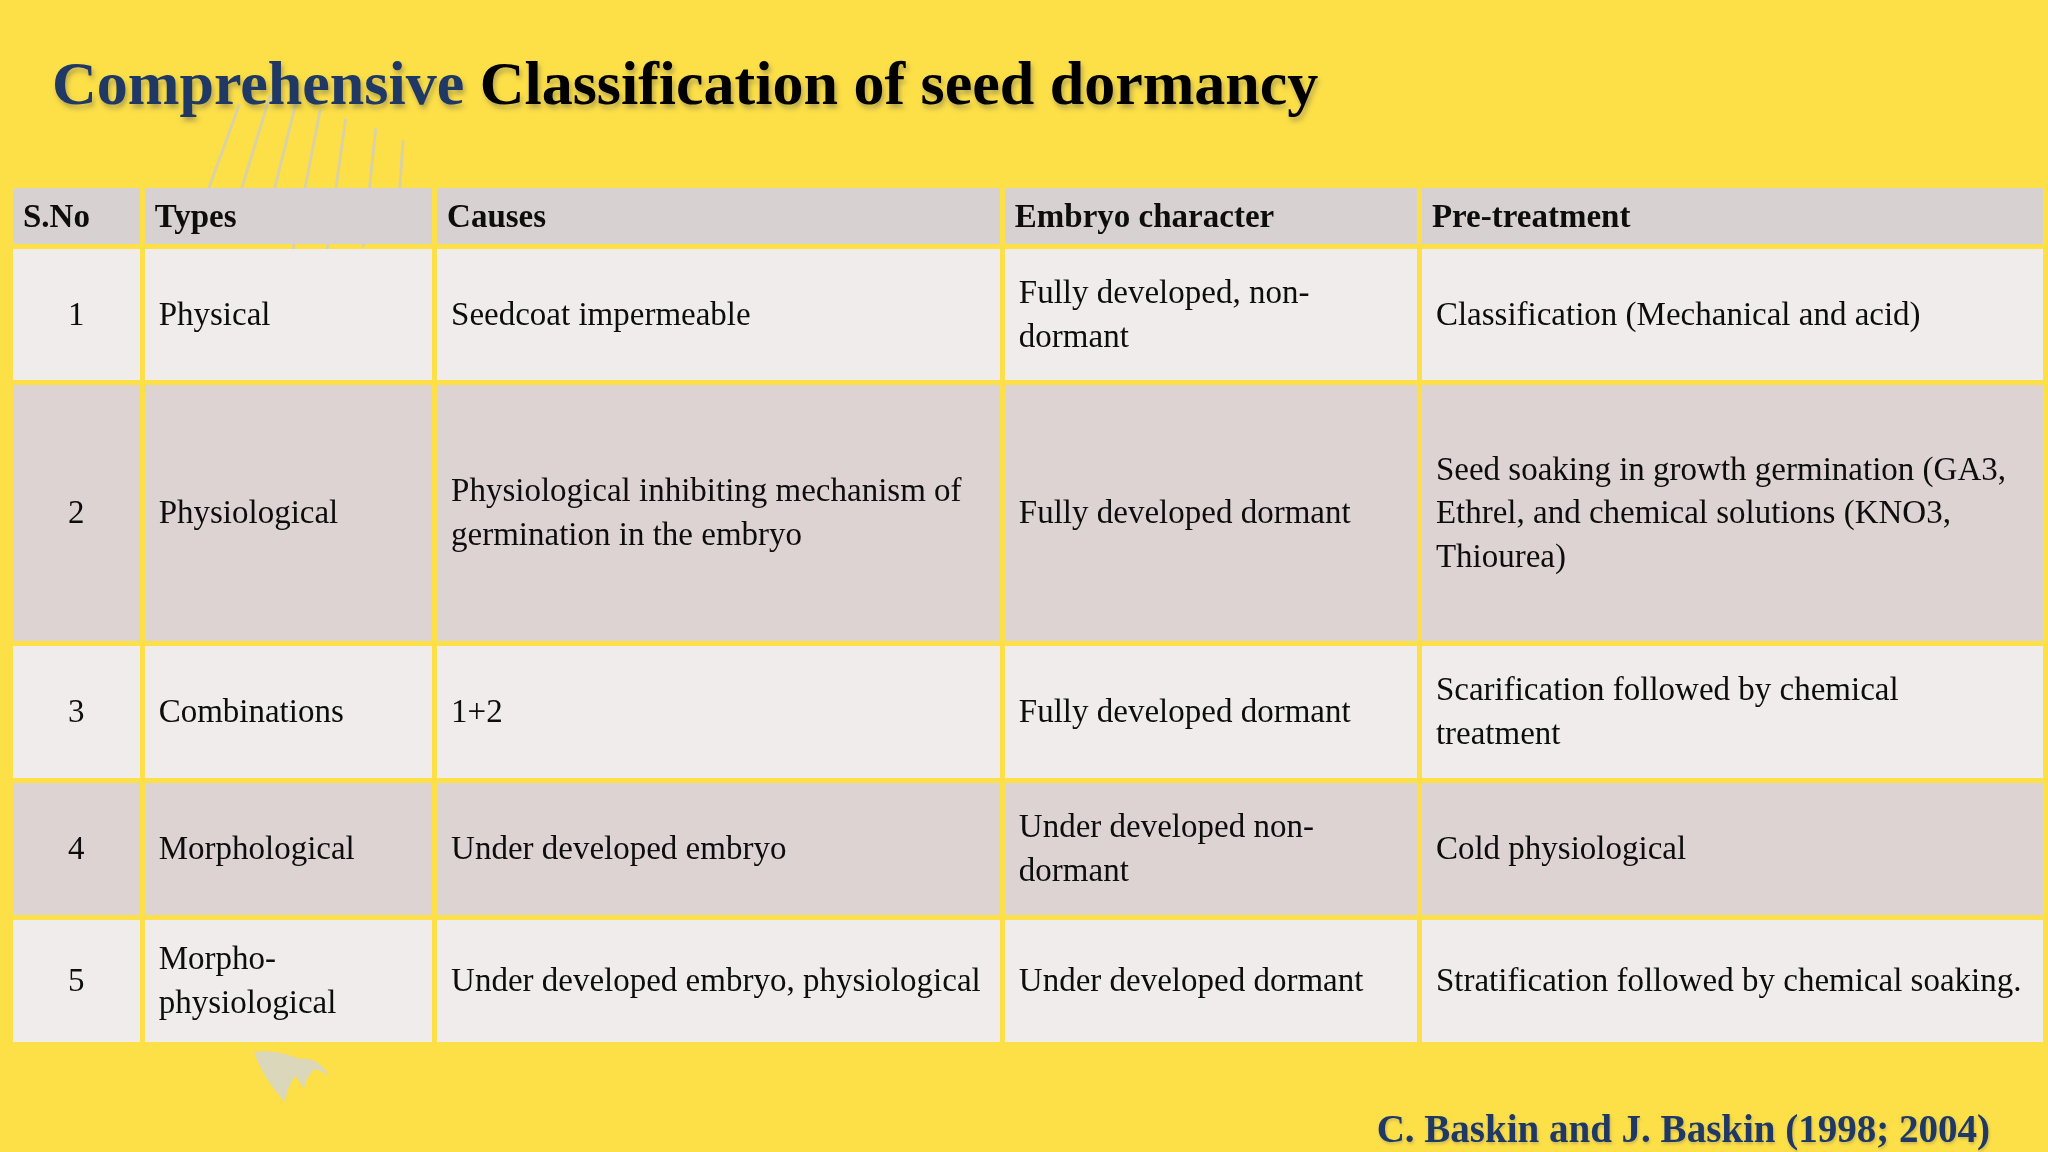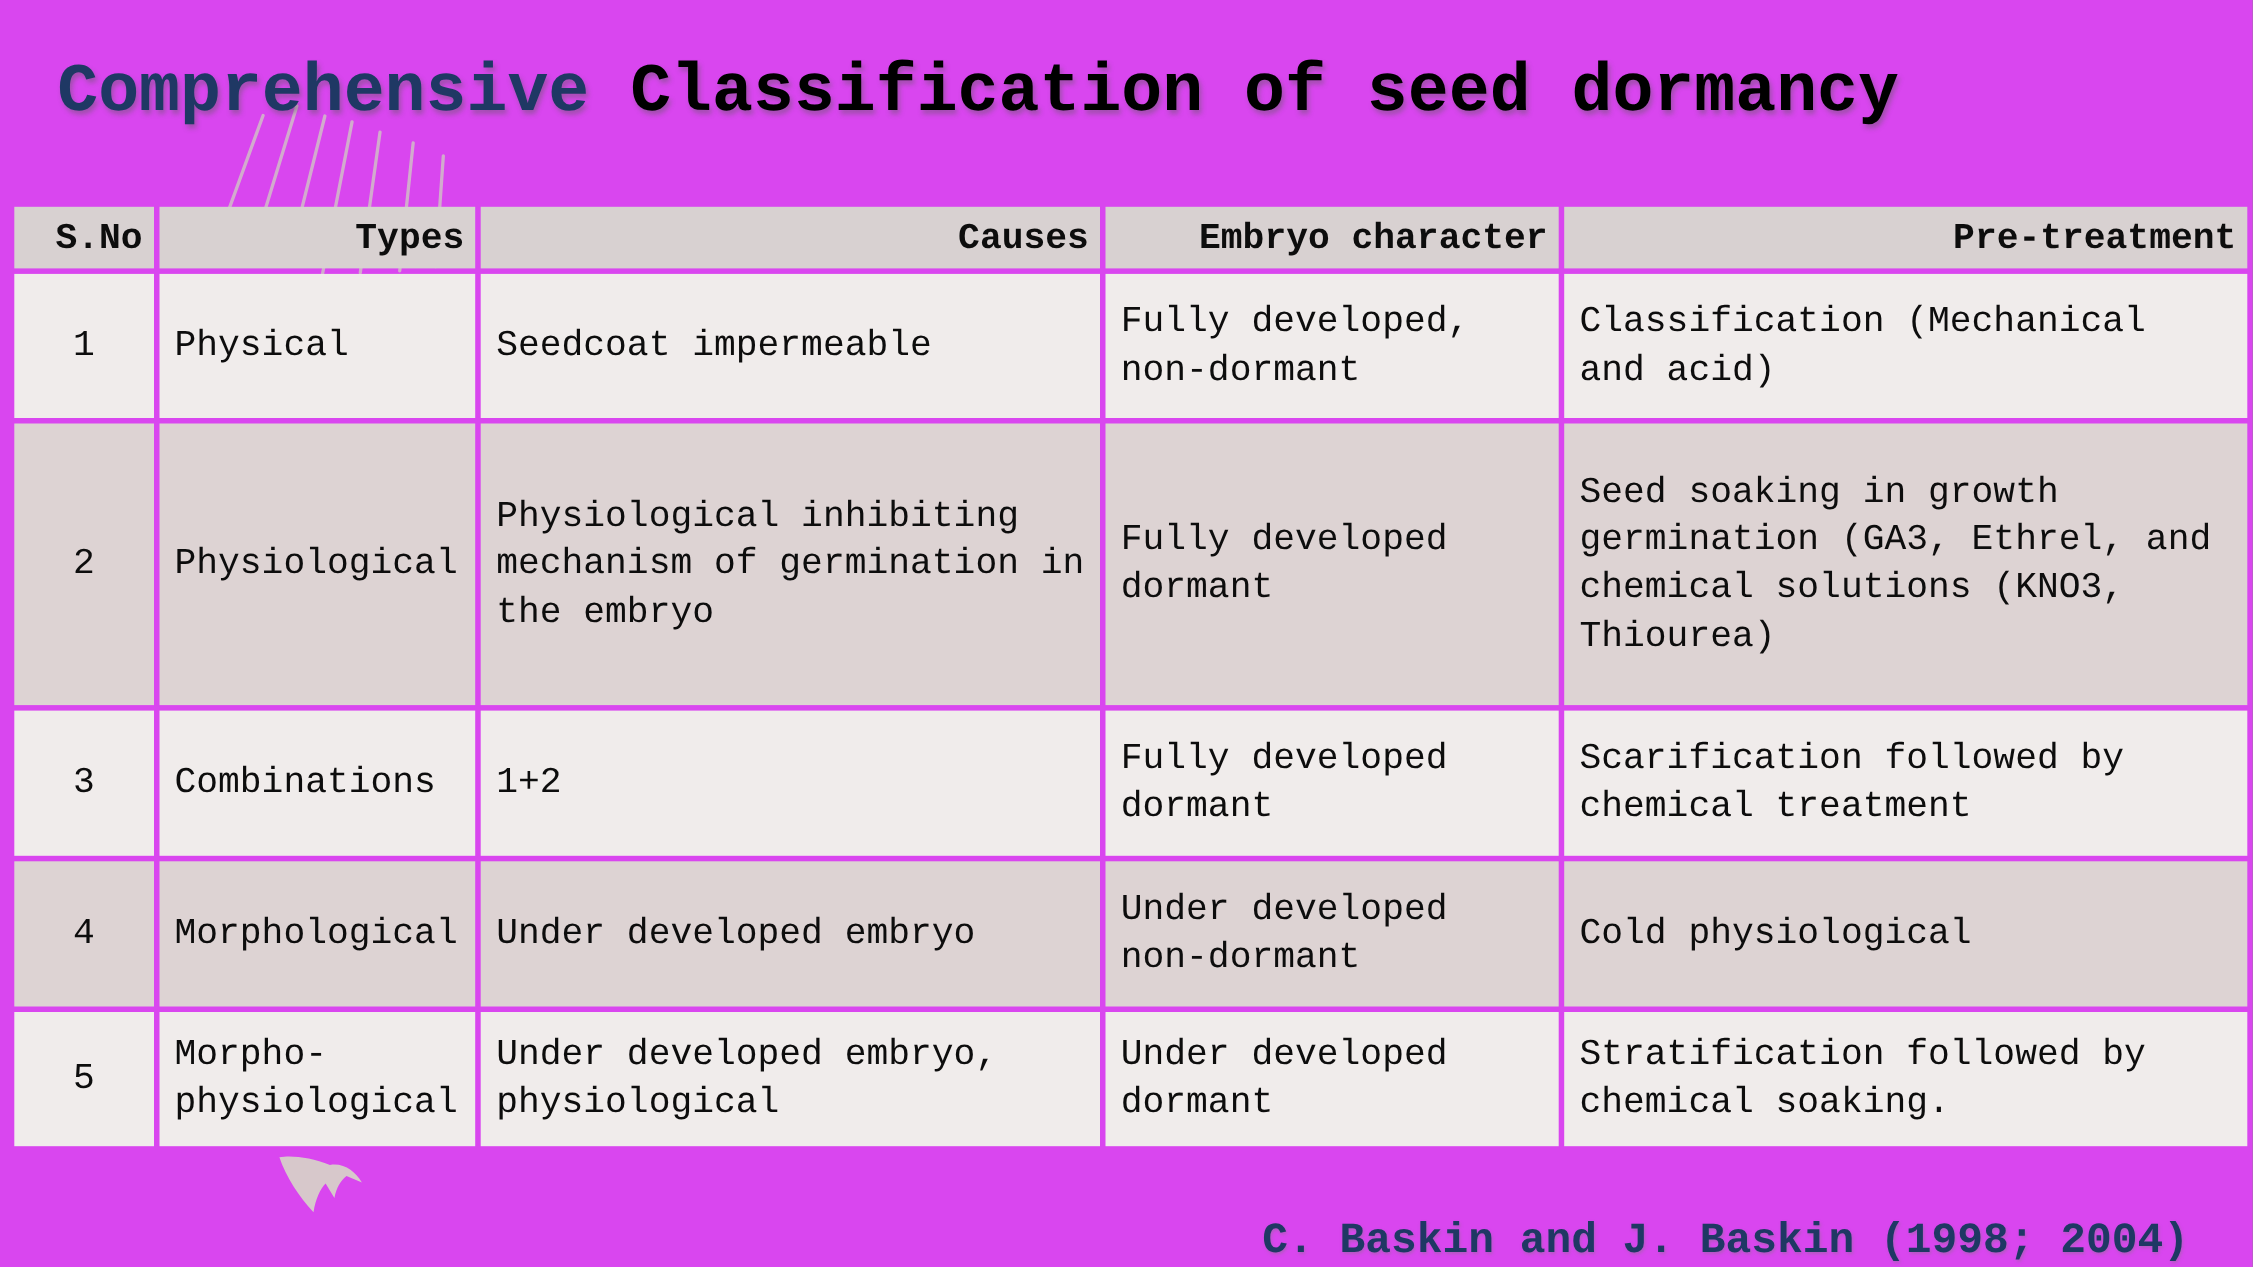--- a/index.html
+++ b/index.html
@@ -1,36 +1,36 @@
 <!DOCTYPE html>
 <html><head>
 <meta charset="utf-8">
 <style>
   html,body{margin:0;padding:0;background:#888;}
   .slide{
-    position:relative;width:2048px;height:1152px;background:#d946ef;
-    font-family:Liberation Mono, monospace;overflow:hidden;
+    position:relative;width:2048px;height:1152px;background:#fde047;
+    font-family:Liberation Serif, serif;overflow:hidden;
   }
   
   .title{
     position:absolute;left:52px;top:48px;margin:0;
     font-size:62px;font-weight:bold;color:#000;white-space:nowrap;z-index:3;
     text-shadow:2px 4px 5px rgba(90,90,90,0.45);
   }
   .title .hl{color:#1f3864;}
   
   .stroke{position:absolute;width:3px;border-radius:2px;background:#cfcec2;opacity:.75;z-index:1;}
   
   table.dormancy{
     position:absolute;left:8px;top:183px;width:2040px;z-index:2;
     border-collapse:separate;border-spacing:5px;table-layout:fixed;
   }
   table.dormancy th{
     background:#d8d1d1;font-weight:bold;font-size:33px;color:#0d0d0d;
-    text-align:right;vertical-align:middle;height:56px;padding:0 10px;
+    text-align:left;vertical-align:middle;height:56px;padding:0 10px;
   }
   table.dormancy td{
     font-size:33px;color:#0d0d0d;vertical-align:middle;
     padding:4px 14px;line-height:1.32;
   }
   table.dormancy td:first-child{text-align:center;padding:4px 4px;}
   tr.odd  td{background:#f0eceb;}
   tr.even td{background:#ddd3d3;}
   tbody tr:nth-child(1){height:131px;}
   tbody tr:nth-child(2){height:256px;}

